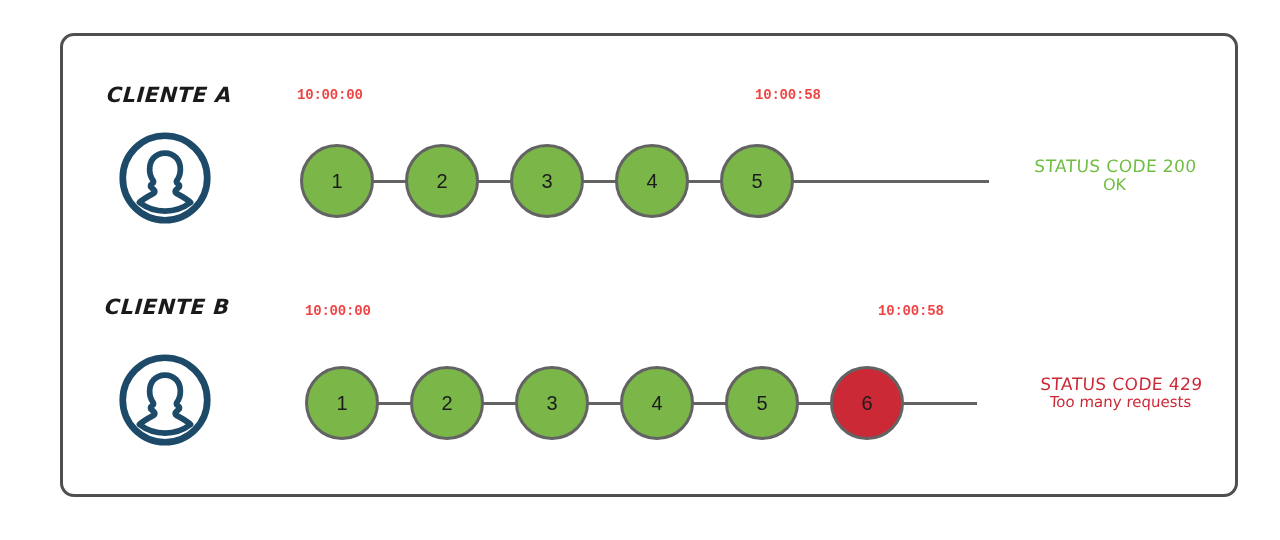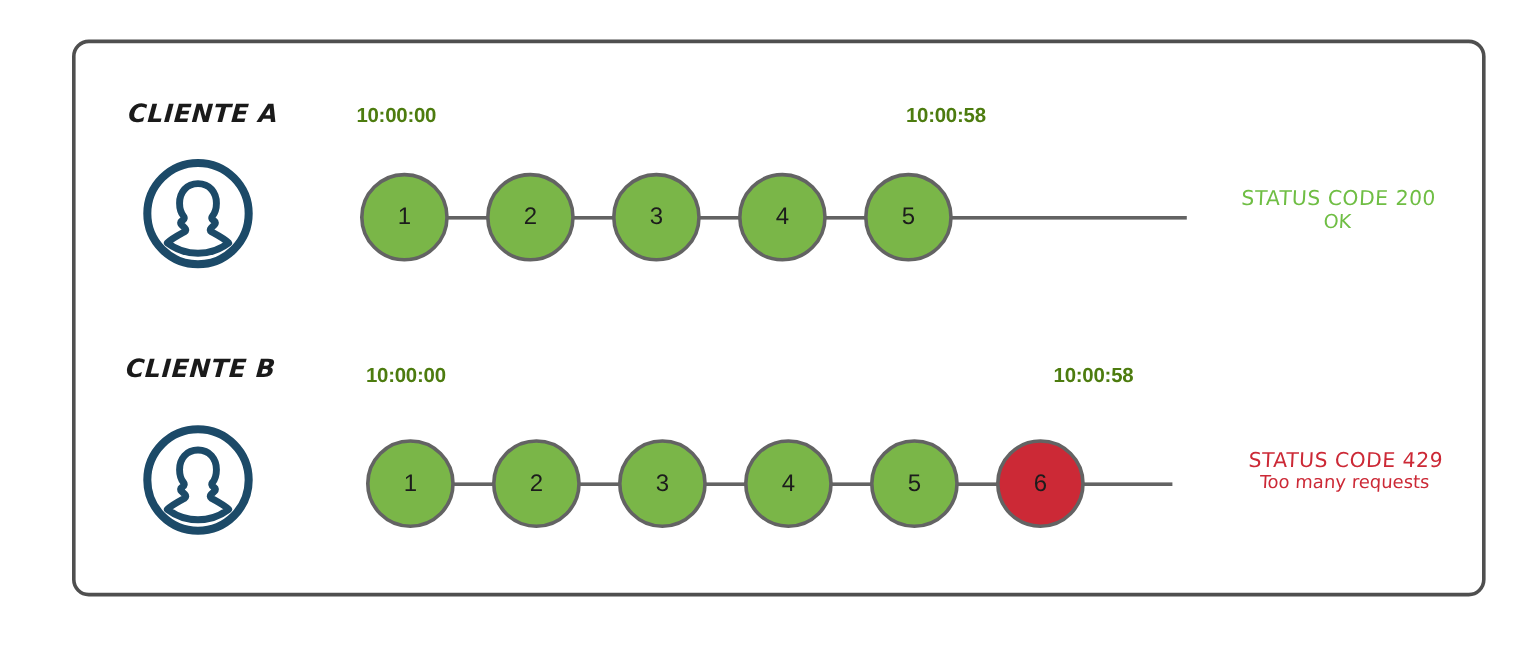--- a/index.html
+++ b/index.html
@@ -46,24 +46,24 @@
     font-weight: 700;
     font-style: italic;
     letter-spacing: 0.5px;
     color: #1a1a1a;
     white-space: nowrap;
     transform: skewX(-4deg);
   }
 
   
   .timestamp {
-    font-family: Liberation Sans, sans-serif;
-    font-size: 17px;
+    font-family: Liberation Mono, monospace;
+    font-size: 14px;
     font-weight: 700;
-    color: #4d7c0f;
+    color: #ef4444;
     white-space: nowrap;
     letter-spacing: -0.2px;
   }
 
   
   .avatar { width: 96px; height: 96px; }
 
   
   .chain {
     position: absolute;

